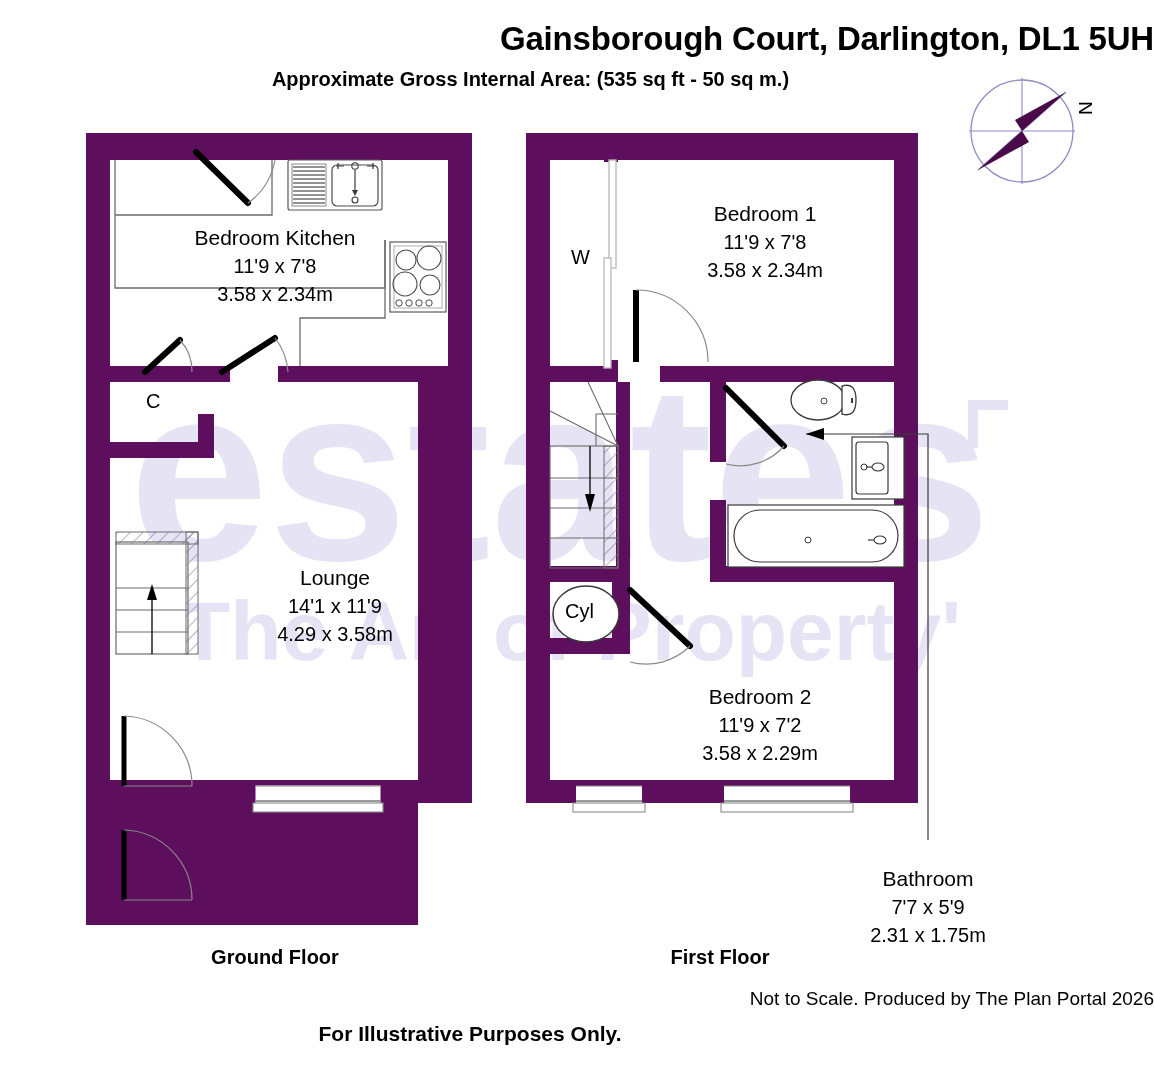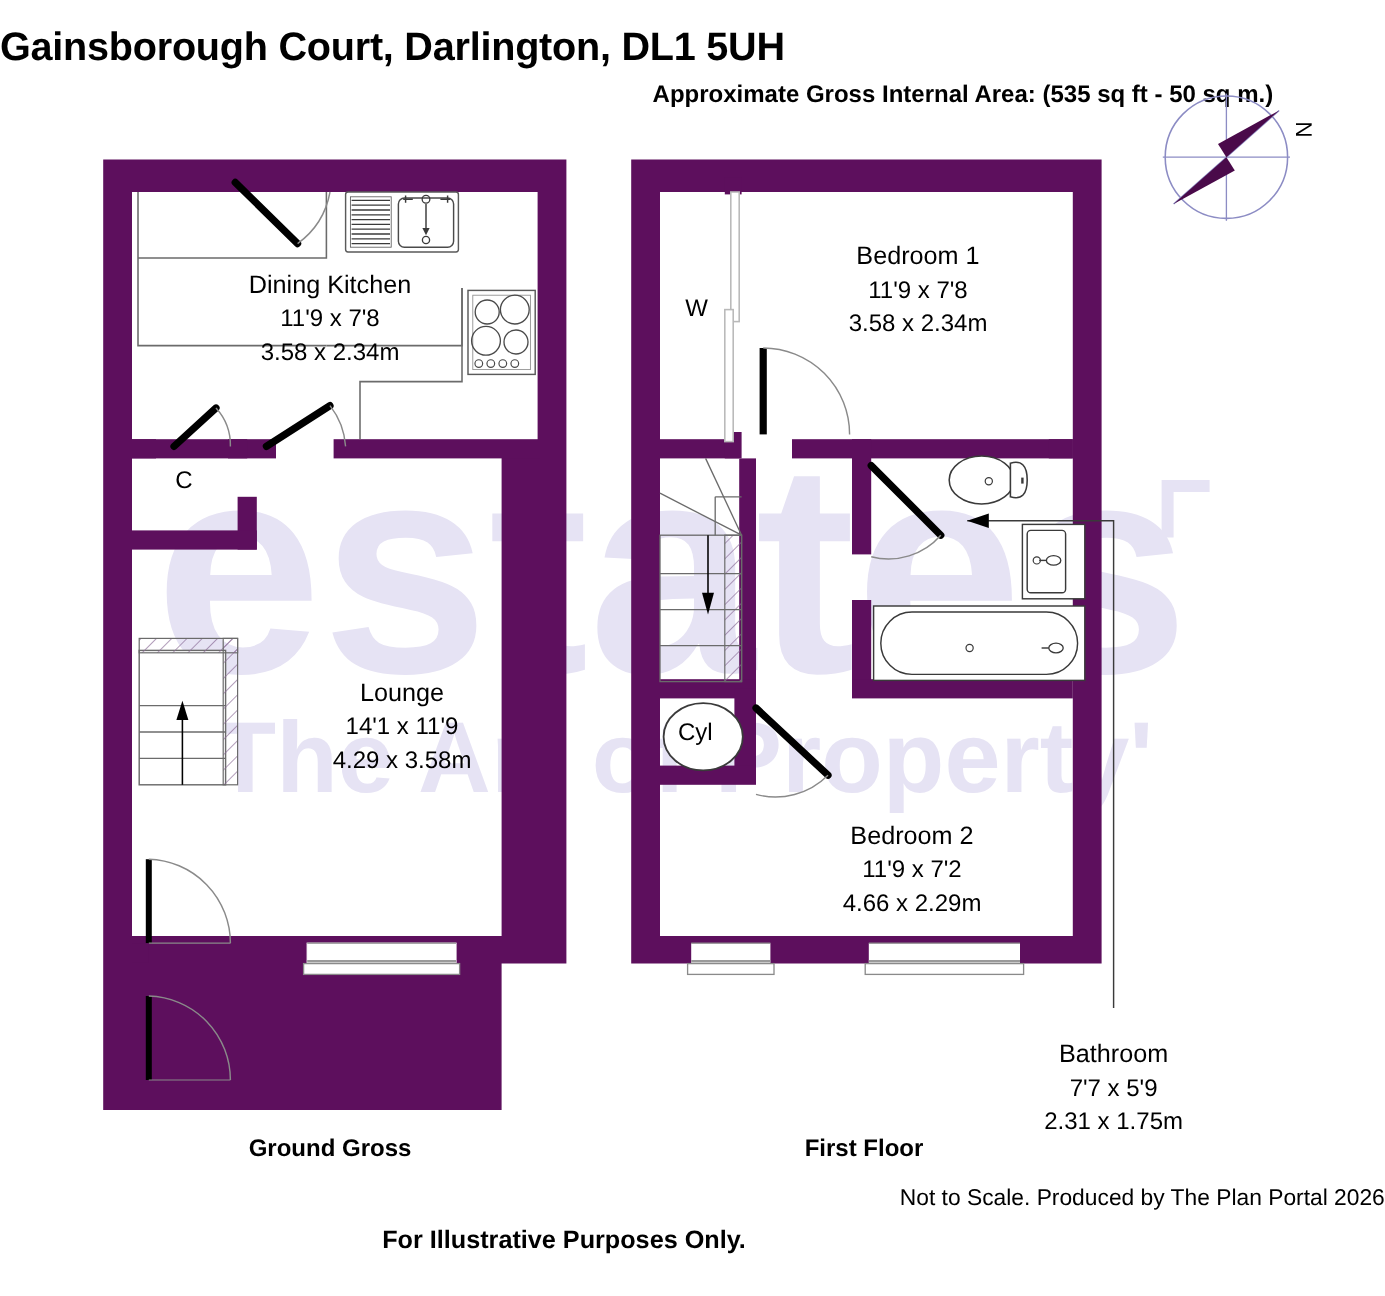--- a/index.html
+++ b/index.html
@@ -1,22 +1,22 @@
 <!DOCTYPE html>
 <html><head>
 <meta charset="utf-8">
 <style>
   html,body{margin:0;padding:0;background:#ffffff;}
   body{width:1154px;height:1080px;overflow:hidden;
        font-family:"Liberation Sans","DejaVu Sans",sans-serif;color:#000;}
   #root{position:relative;width:1154px;height:1080px;}
 
-  .ttl{position:absolute;left:0;top:20px;width:1154px;text-align:left;
+  .ttl{position:absolute;left:0;top:20px;width:1154px;text-align:right;
        font-size:33px;font-weight:bold;letter-spacing:-0.2px;}
-  .sub{position:absolute;left:0;top:68px;width:1061px;text-align:right;
+  .sub{position:absolute;left:0;top:68px;width:1061px;text-align:center;
        font-size:20px;font-weight:bold;}
 
   svg.plan{position:absolute;left:0;top:0;width:1154px;height:1080px;}
 
   .flab{position:absolute;font-size:20px;font-weight:bold;text-align:center;}
   .foot1{position:absolute;left:0;top:988px;width:1154px;text-align:right;font-size:19px;}
   .foot2{position:absolute;left:0;top:1022px;width:940px;text-align:center;font-size:21px;font-weight:bold;}
 
   .rlab{position:absolute;text-align:center;font-size:20px;line-height:1.38;white-space:nowrap;}
   .rlab .nm{font-size:21px;}
@@ -245,21 +245,21 @@
       <rect x="721" y="803" width="132" height="9" fill="#fff" stroke="#8a8a8a" stroke-width="1.1"></rect>
       <line x1="724" y1="801" x2="850" y2="801" stroke="#9a9a9a" stroke-width="2"></line>
       <line x1="724" y1="786" x2="850" y2="786" stroke="#8a8a8a" stroke-width="1"></line>
     </g>
   </g>
 </svg>
 
 <div class="compassN" style="left:1078px;top:97px;">N</div>
 
 <div class="rlab" style="left:110px;top:224px;width:330px;">
-  <div class="nm">Dining Kitchen</div>
+  <div class="nm">Bedroom Kitchen</div>
   <div>11'9 x 7'8</div>
   <div>3.58 x 2.34m</div>
 </div>
 
 <div class="tiny" style="left:146px;top:390px;">C</div>
 
 <div class="rlab" style="left:170px;top:564px;width:330px;">
   <div class="nm">Lounge</div>
   <div>14'1 x 11'9</div>
   <div>4.29 x 3.58m</div>
@@ -271,28 +271,28 @@
   <div>3.58 x 2.34m</div>
 </div>
 
 <div class="tiny" style="left:571px;top:246px;">W</div>
 
 <div class="tiny" style="left:565px;top:600px;">Cyl</div>
 
 <div class="rlab" style="left:595px;top:663px;width:330px;margin-top:20px;">
   <div class="nm">Bedroom 2</div>
   <div>11'9 x 7'2</div>
-  <div>4.66 x 2.29m</div>
+  <div>3.58 x 2.29m</div>
 </div>
 
 <div class="rlab" style="left:763px;top:837px;width:330px;margin-top:28px;">
   <div class="nm">Bathroom</div>
   <div>7'7 x 5'9</div>
   <div>2.31 x 1.75m</div>
 </div>
 
-<div class="flab" style="left:115px;top:946px;width:320px;">Ground Gross</div>
+<div class="flab" style="left:115px;top:946px;width:320px;">Ground Floor</div>
 <div class="flab" style="left:560px;top:946px;width:320px;">First Floor</div>
 
 <div class="foot1">Not to Scale. Produced by The Plan Portal 2026</div>
 <div class="foot2">For Illustrative Purposes Only.</div>
 
 </div>
 
 </body></html>

